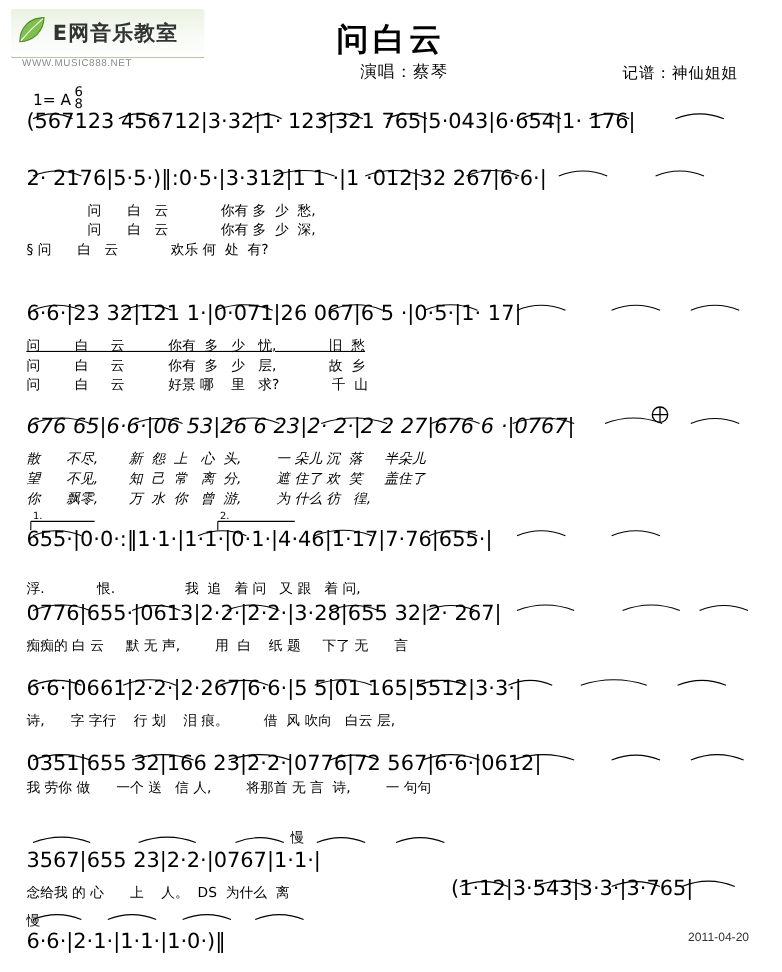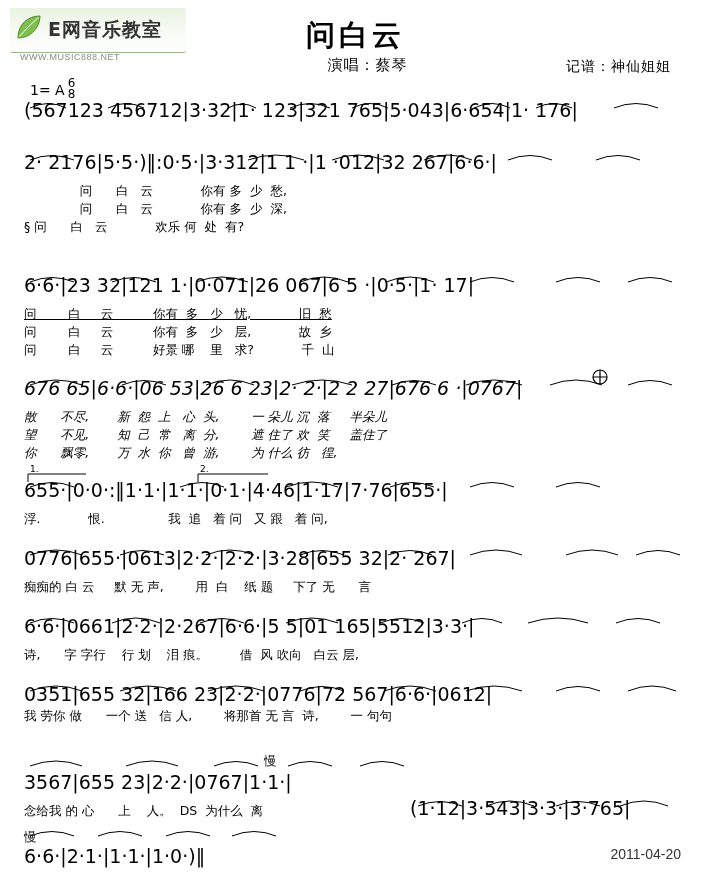--- a/index.html
+++ b/index.html
@@ -58,21 +58,21 @@
     font-family:"DejaVu Sans", sans-serif;
   }
   .frac{
     display:inline-block;vertical-align:-3px;
     text-align:center;line-height:.95;font-size:11px;margin-left:3px;
   }
   .frac b{display:block;font-weight:normal;font-size:12px;}
   .frac u{display:block;text-decoration:none;font-size:12px;}
   .date{
     position:absolute;right:30px;top:846px;
-    font-size:14px;color:#333;
+    font-size:11px;color:#333;
     font-family:"Liberation Sans", sans-serif;
   }
   
   .sys{position:absolute;left:24px;width:668px;}
   .notes{
     font-family:"DejaVu Sans", sans-serif;
     font-size:19px;
     letter-spacing:0px;
     white-space:pre;
     line-height:1.15;
@@ -128,21 +128,21 @@
 
 <div class="sys" style="top:378px;font-style:italic;">
   <div class="notes">676 65|6·6·|06 53|26 6 23|2· 2·|2 2 27|676 6 ·|0767|</div>
   <div class="lyr" style="margin-top:8px;">散      不尽,       新  怨  上   心  头,        一 朵儿 沉  落     半朵儿</div>
   <div class="lyr">望      不见,       知  己  常   离  分,        遮 住了 欢  笑     盖住了</div>
   <div class="lyr">你      飘零,       万  水  你   曾  游,        为 什么 彷   徨,</div>
 </div>
 
 <div class="sys" style="top:480px;">
   <div class="notes">655·|0·0·:‖1·1·|1·1·|0·1·|4·46|1·17|7·76|655·|</div>
-  <div class="lyr" style="margin-top:8px;">浮.            恨.                我  追   着 问   又 跟   着 问,</div>
+  <div class="lyr" style="margin-top:24px;">浮.            恨.                我  追   着 问   又 跟   着 问,</div>
 </div>
 
 <div class="sys" style="top:548px;">
   <div class="notes">0776|655·|0613|2·2·|2·2·|3·28|655 32|2· 267|</div>
   <div class="lyr" style="margin-top:8px;">痴痴的 白 云     默 无 声,        用  白    纸 题     下了 无      言</div>
 </div>
 
 <div class="sys" style="top:616px;">
   <div class="notes">6·6·|0661|2·2·|2·267|6·6·|5 5|01 165|5512|3·3·|</div>
   <div class="lyr" style="margin-top:8px;">诗,      字 字行    行 划    泪 痕。        借  风 吹向   白云 层,</div>

